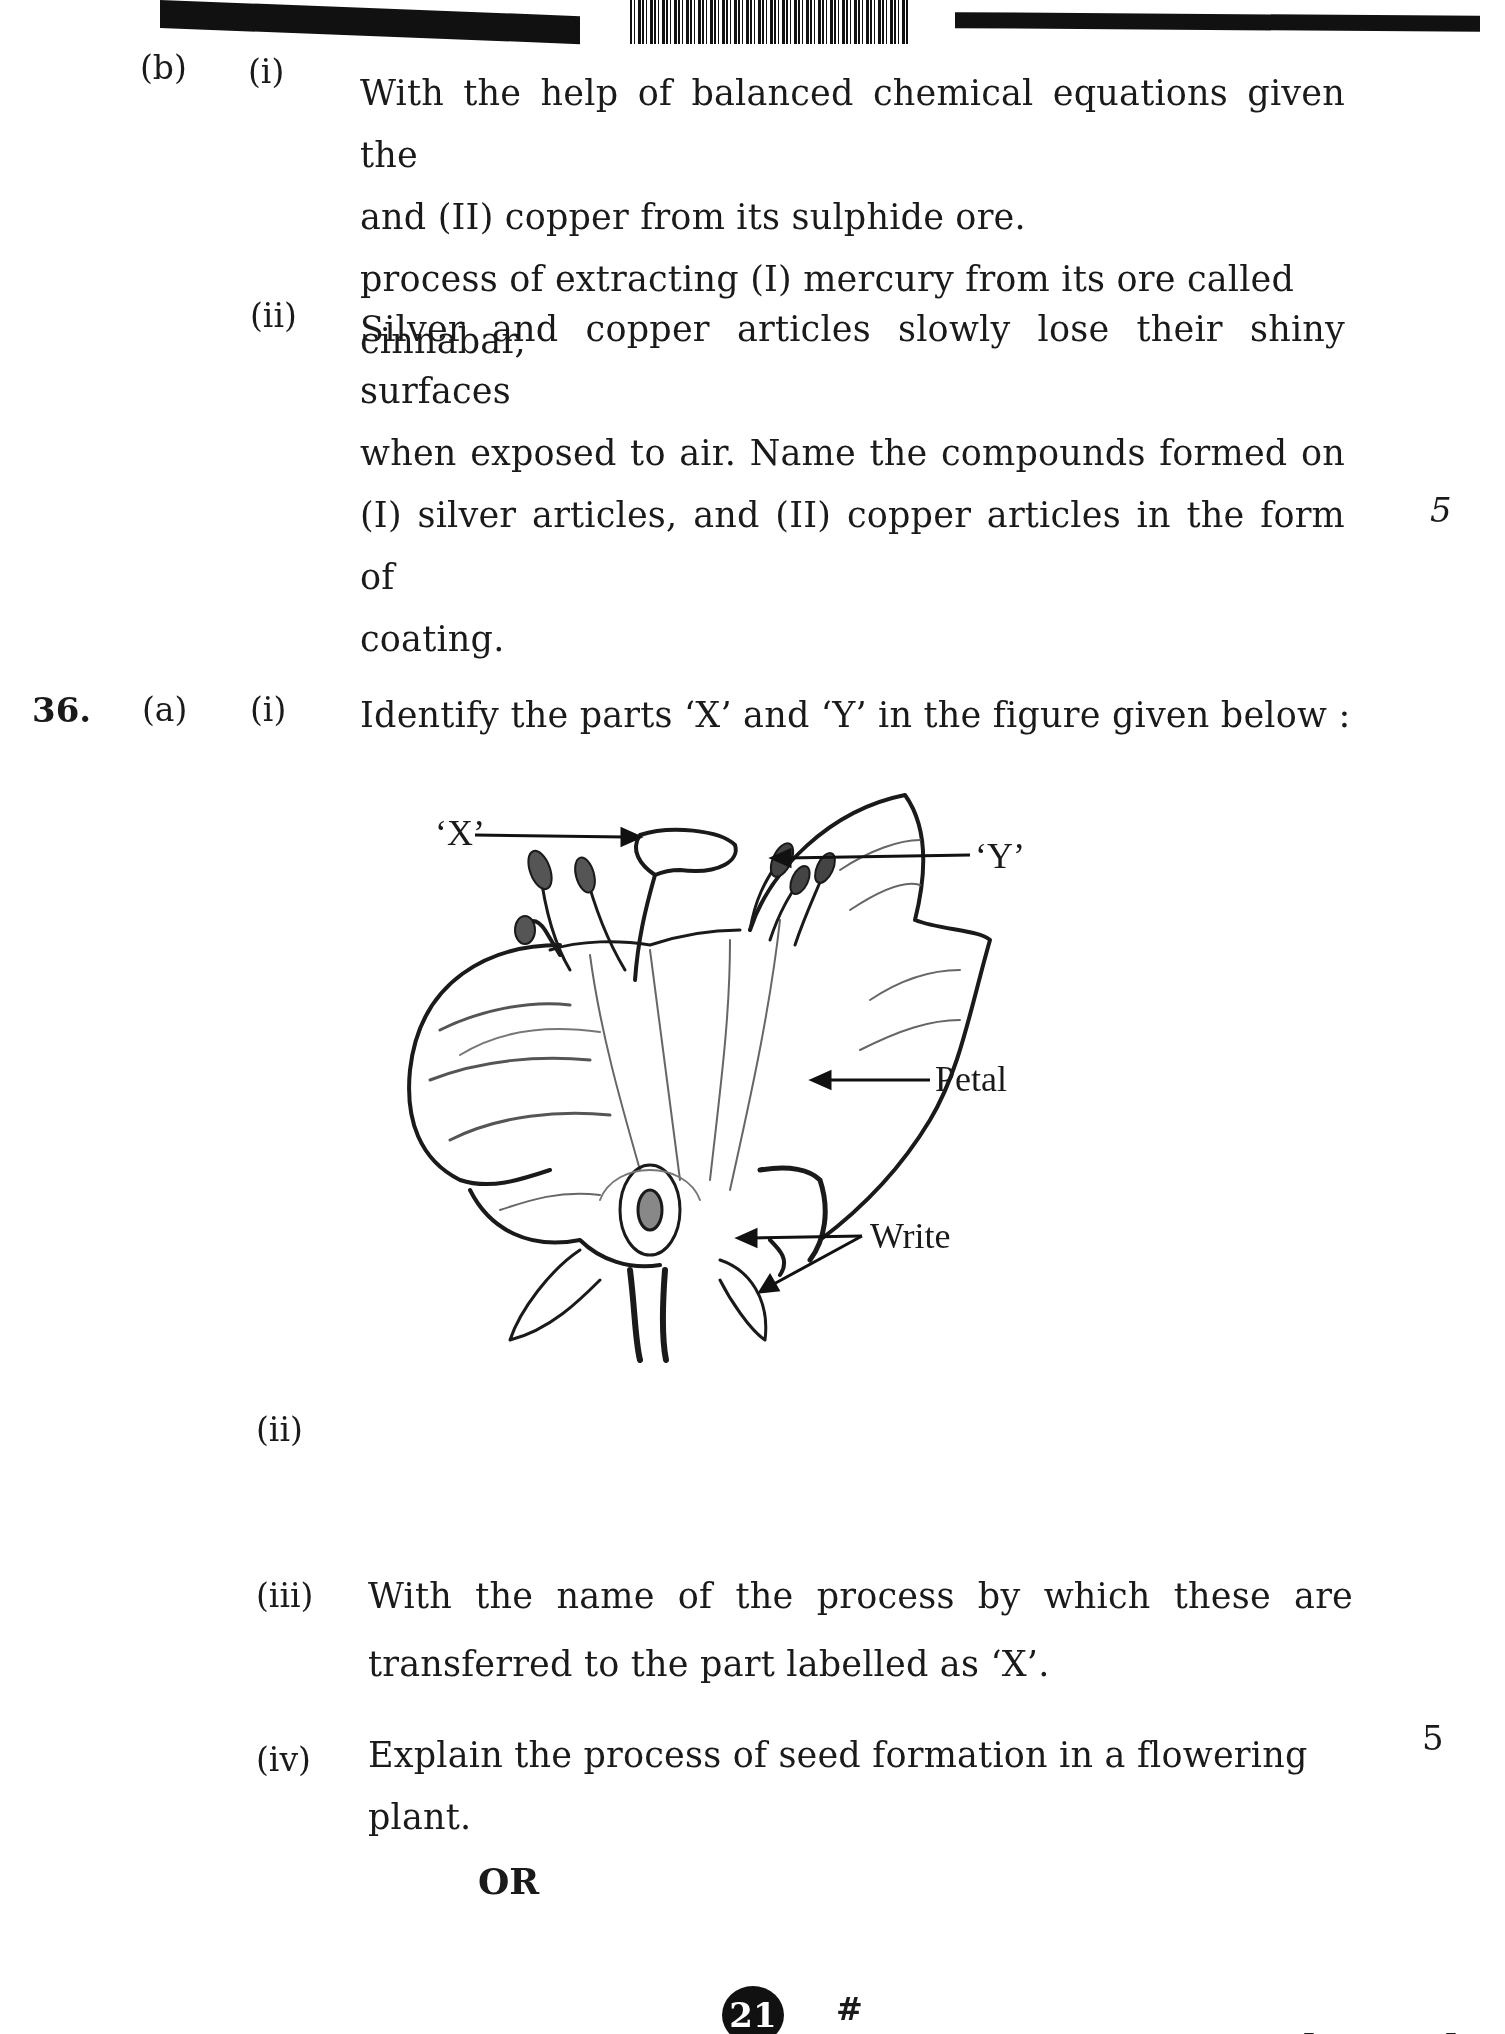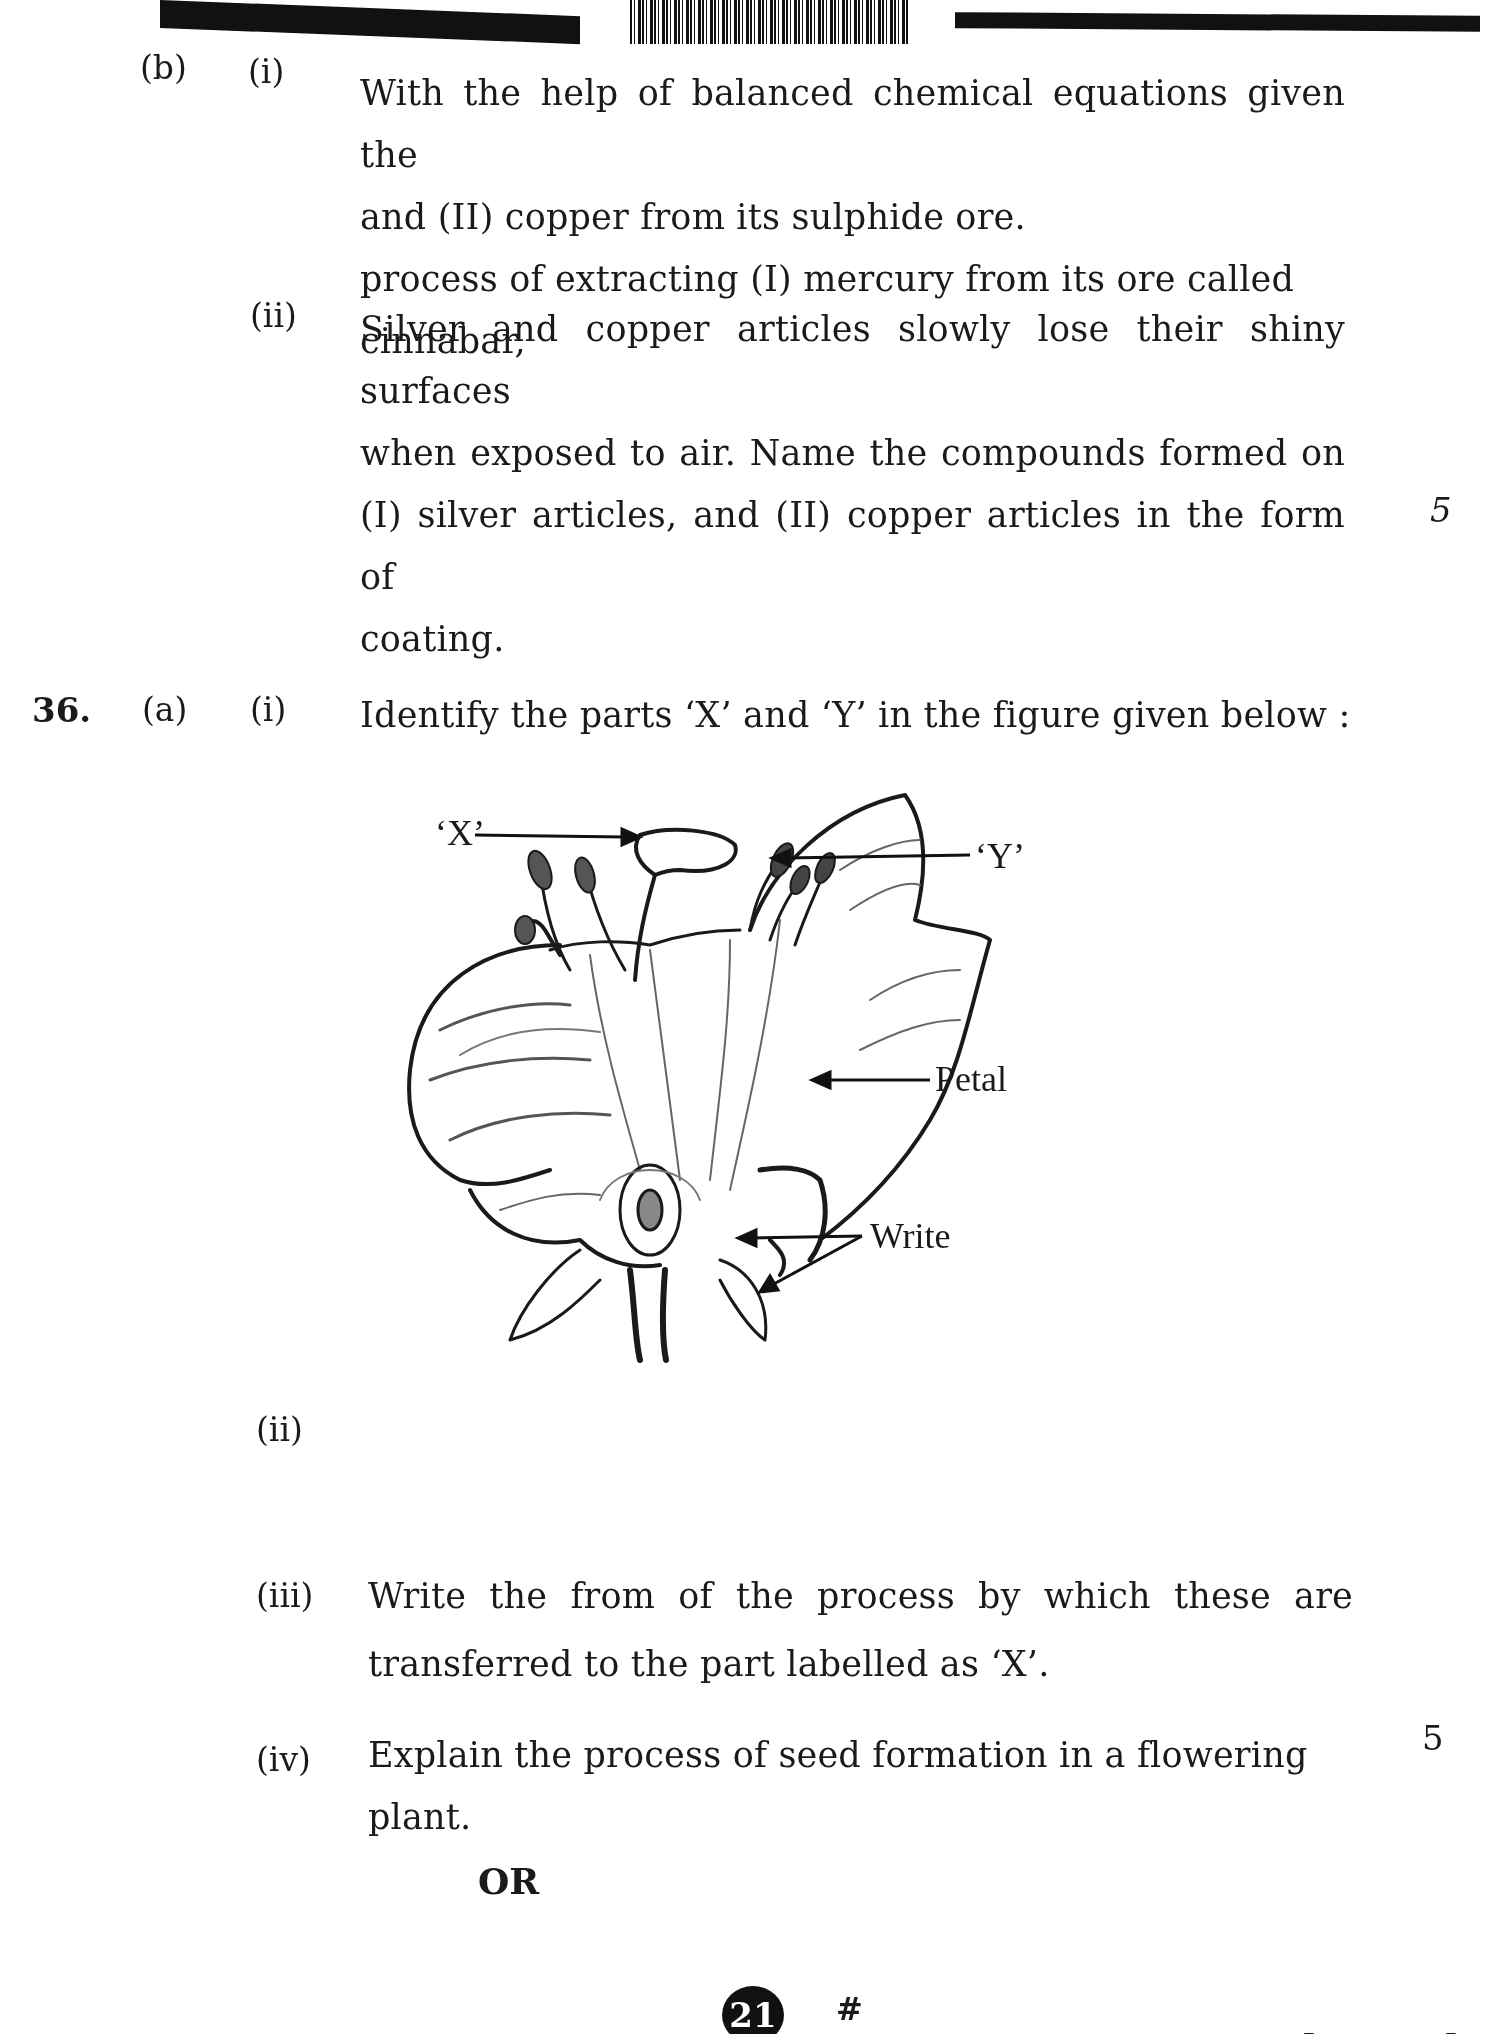--- a/index.html
+++ b/index.html
@@ -124,21 +124,21 @@
   <div class="abs diagram-label" style="left:535px; top:288px;">Petal</div>
   <div class="abs diagram-label" style="left:470px; top:445px;">Write</div>
 </div>
 
 <div class="abs label" style="left:256px; top:1410px;">(ii)</div>
 <div class="abs txt" style="left:368px; top:1400px; width:985px; line-height:68px;">
 </div>
 
 <div class="abs label" style="left:256px; top:1576px;">(iii)</div>
 <div class="abs txt" style="left:368px; top:1562px; width:985px; line-height:68px;">
-  <div class="justify" style="text-align-last: justify;">Write the from of the process by which these are</div>
+  <div class="justify" style="text-align-last: justify;">With the name of the process by which these are</div>
   <div>transferred to the part labelled as ‘X’.</div>
 </div>
 
 <div class="abs label" style="left:256px; top:1740px;">(iv)</div>
 <div class="abs txt" style="left:368px; top:1724px; width:985px;">Explain the process of seed formation in a flowering plant.</div>
 <div class="abs marks" style="left:1422px; top:1718px; font-style:normal;">5</div>
 
 <div class="abs or" style="left:478px; top:1860px;">OR</div>
 
 <div class="abs pagecircle" style="left:722px; top:1986px;">21</div>

